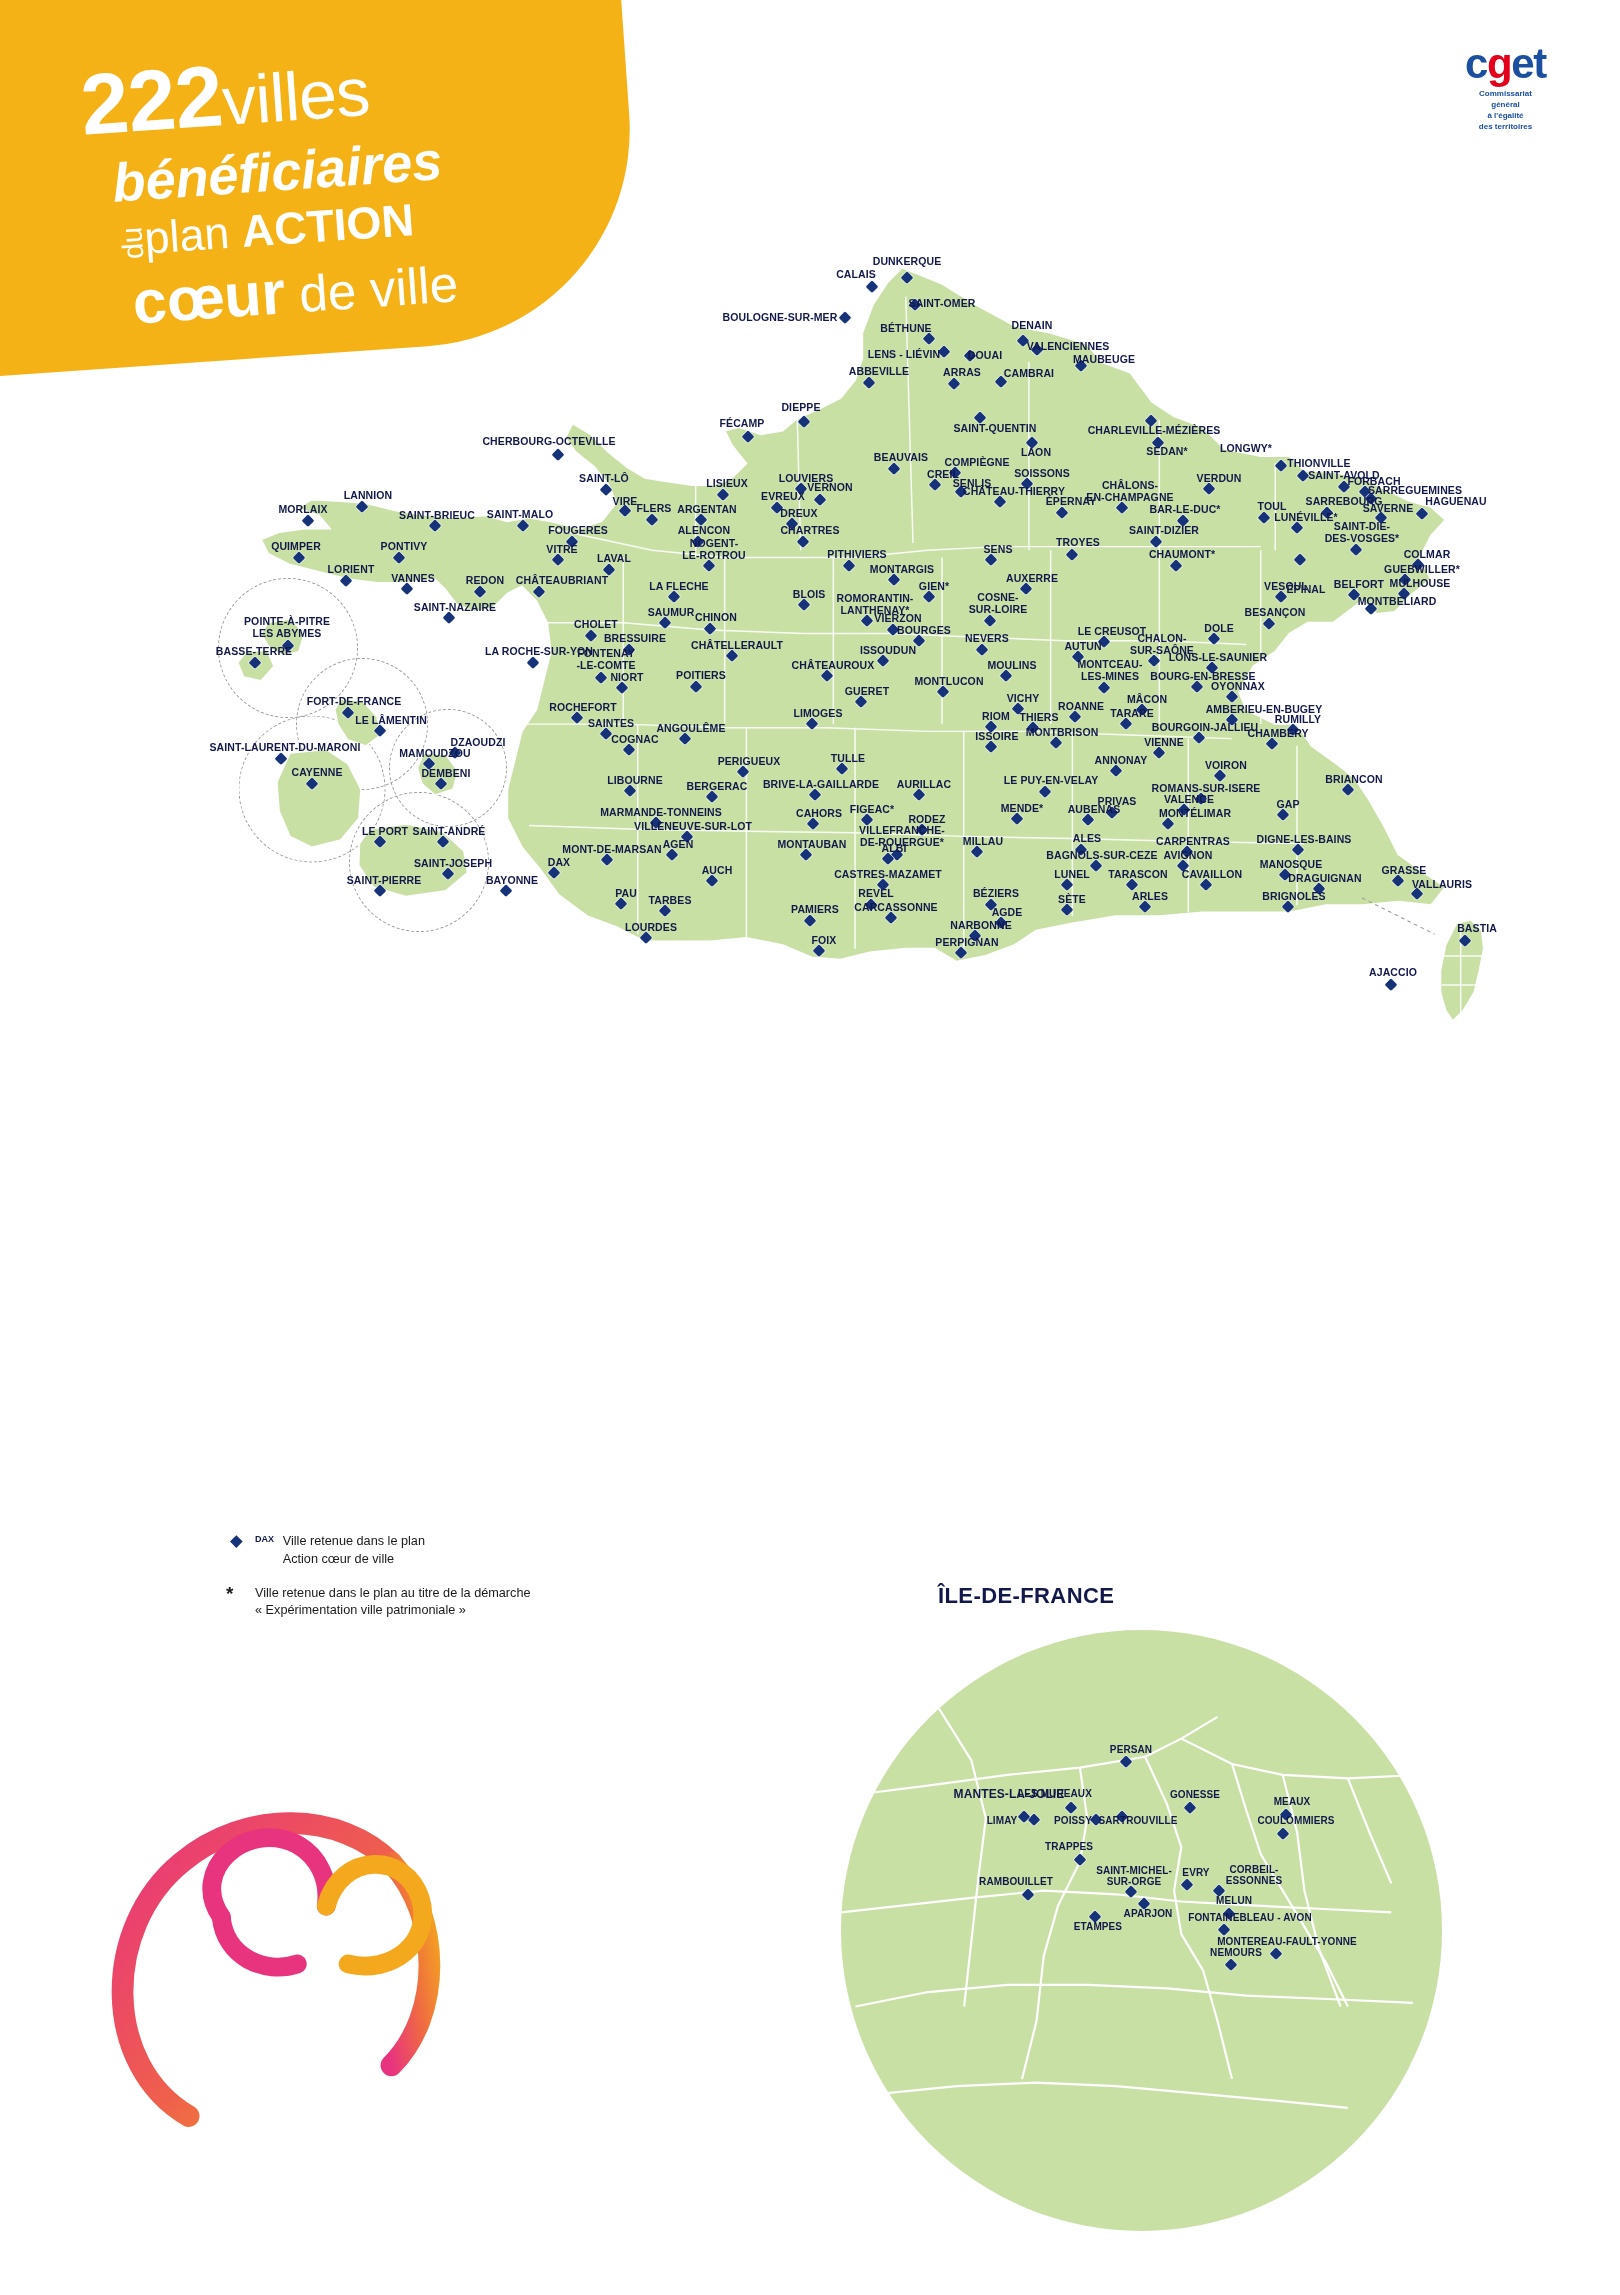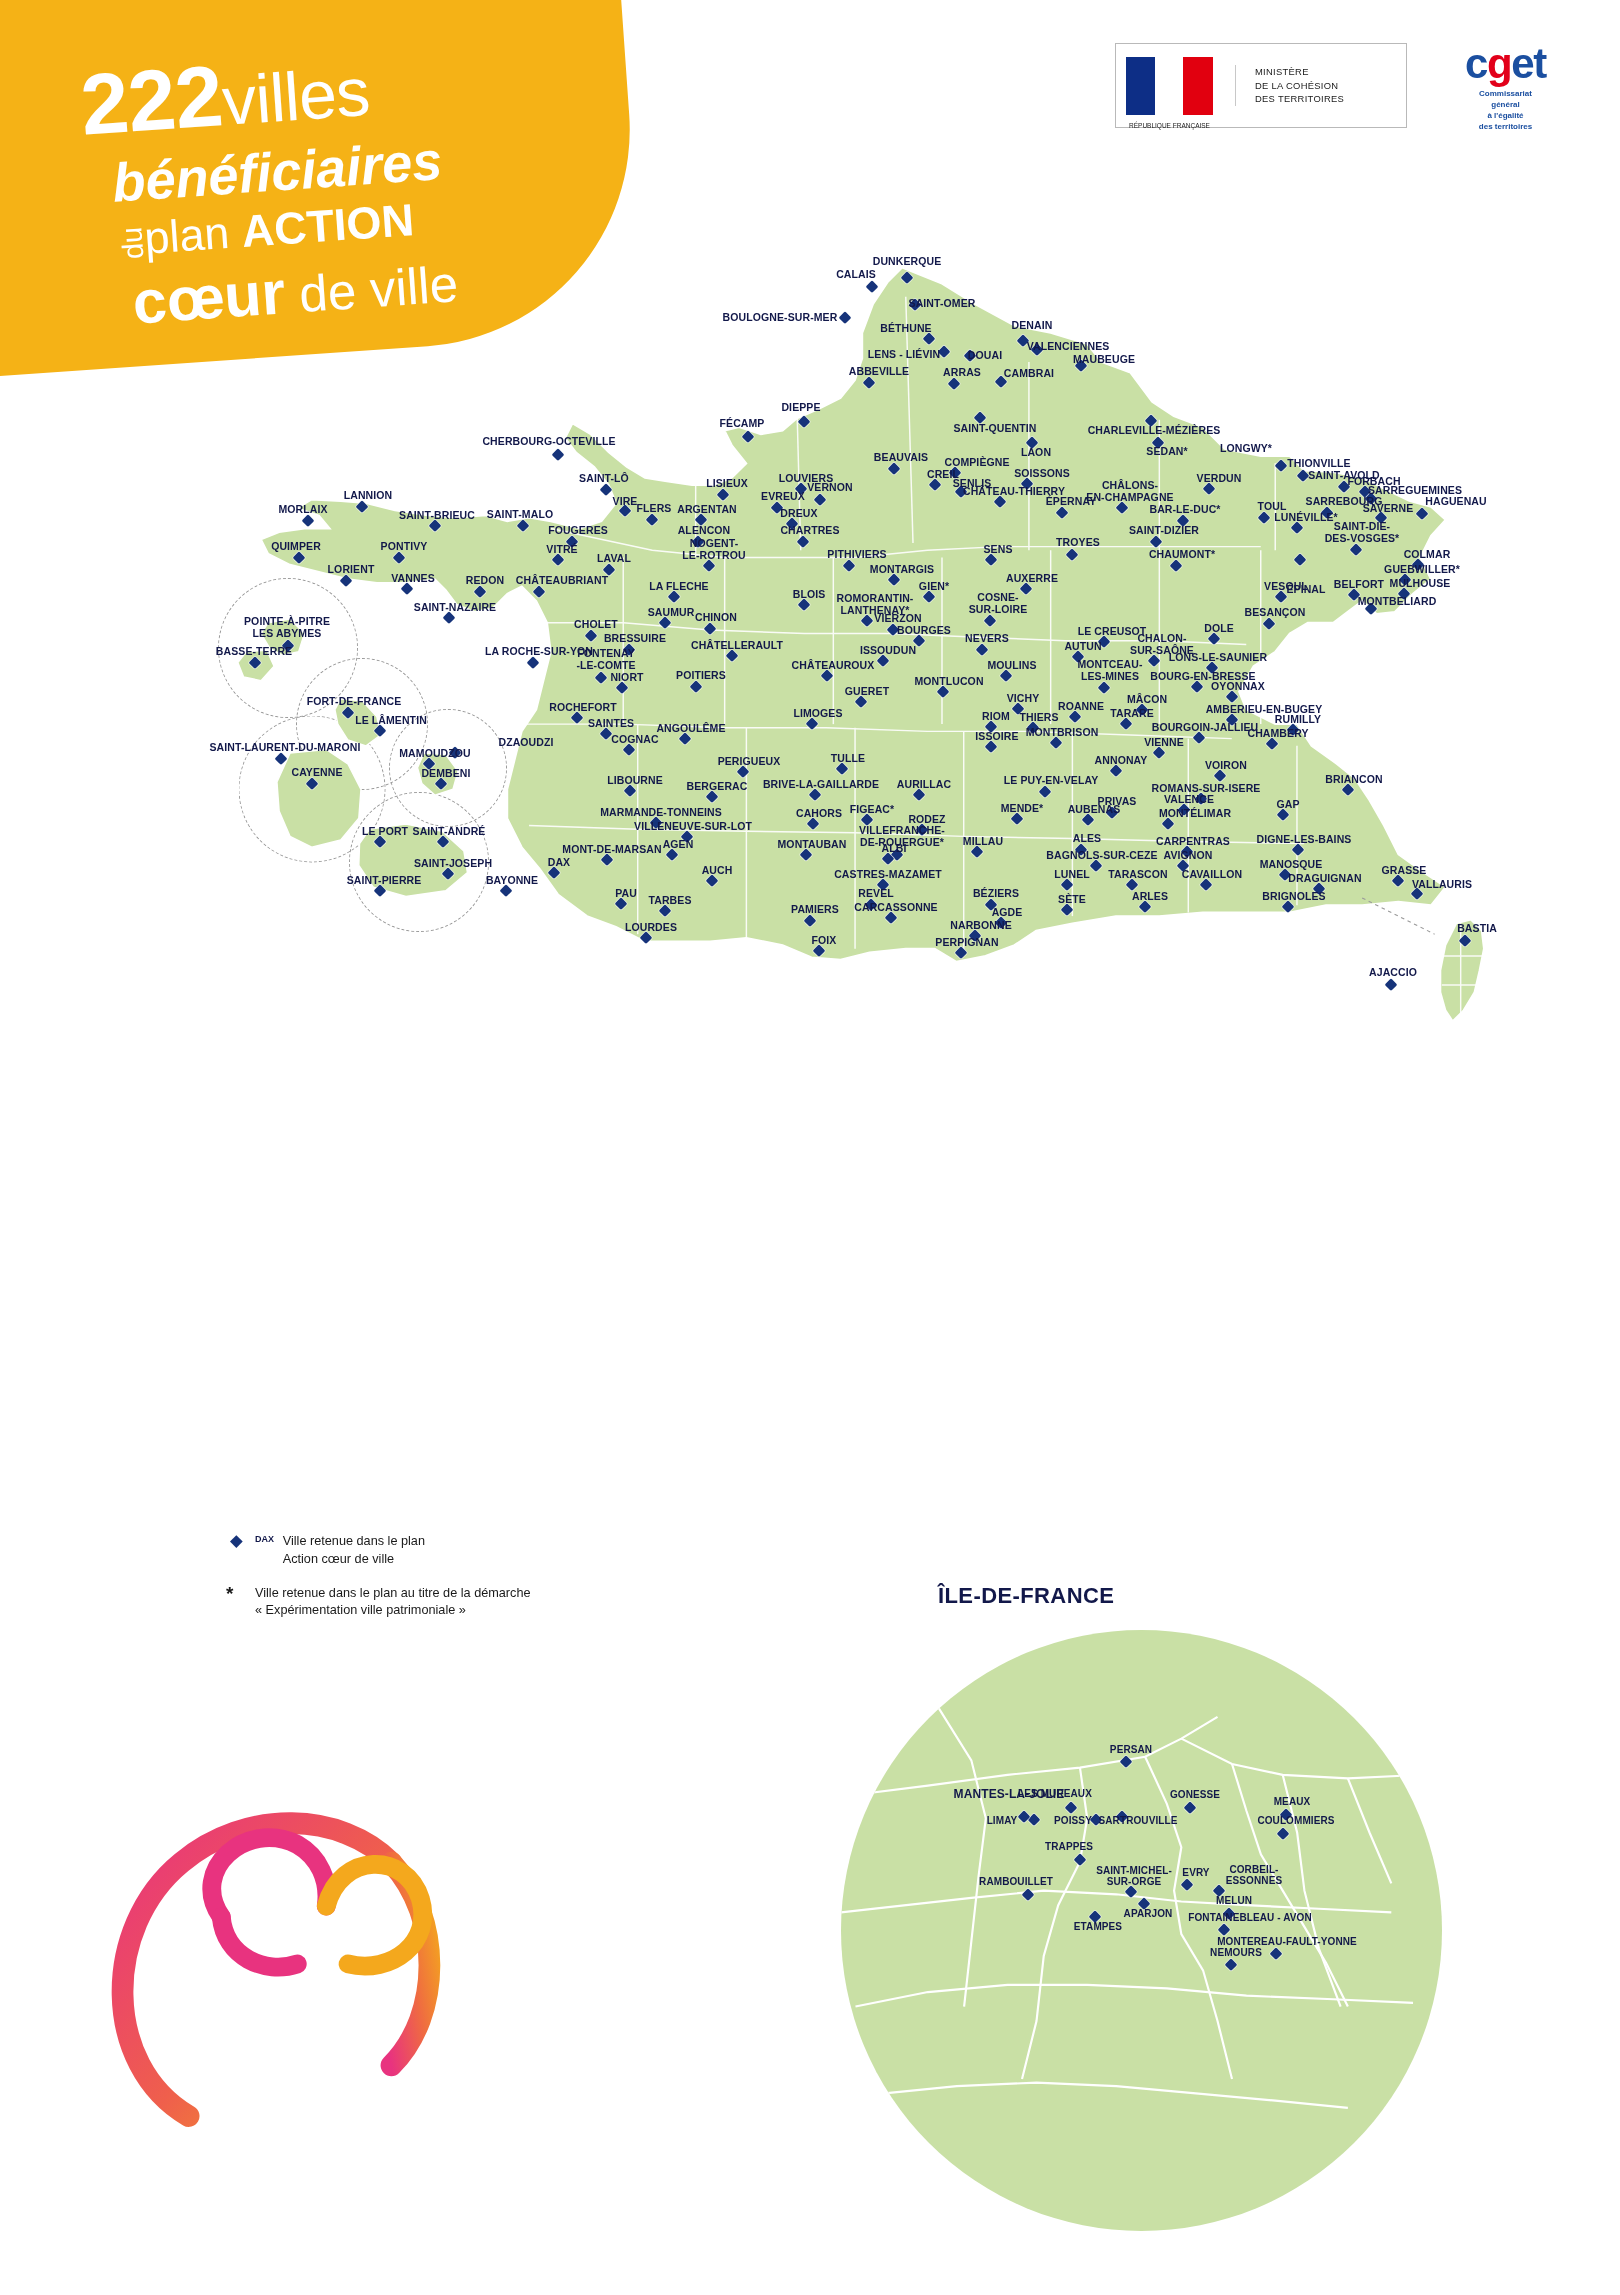--- a/index.html
+++ b/index.html
@@ -301,30 +301,20 @@
   <div class="line2">bénéficiaires</div>
   <div class="line3">
     <span class="du">du</span><span class="plan">plan </span><span class="action">ACTION</span>
   </div>
   <div class="line4">
     <span class="coeur">cœur</span><span class="devil"> de ville</span>
   </div>
 </div>
 
 <div id="logos">
-  <div id="logo-marianne">
-    <div class="flag">
-      <div class="rf">RÉPUBLIQUE FRANÇAISE</div>
-    </div>
-    <div class="mtext">
-      <div>MINISTÈRE</div>
-      <div>DE LA COHÉSION</div>
-      <div>DES TERRITOIRES</div>
-    </div>
-  </div>
   <div id="logo-cget">
     <div class="cget">c<span class="g">g</span>et</div>
     <div class="sub">
       <div>Commissariat</div>
       <div>général</div>
       <div>à l'égalité</div>
       <div>des territoires</div>
     </div>
   </div>
 </div>
@@ -942,21 +932,21 @@
       </div>
       <div class="marker" style="left: 1199px; top: 521px;"></div>
       <div class="city" style="left: 1205px; top: 511px;">
         <div>BOURGOIN-JALLIEU</div>
       </div>
       <div class="marker" style="left: 1272px; top: 527px;"></div>
       <div class="city" style="left: 1278px; top: 517px;">
         <div>CHAMBERY</div>
       </div>
       <div class="marker" style="left: 455px; top: 536px;"></div>
-      <div class="city" style="left: 478px; top: 526px; margin-left: 48px;">
+      <div class="city" style="left: 478px; top: 526px;">
         <div>DZAOUDZI</div>
       </div>
       <div class="marker" style="left: 281px; top: 542px;"></div>
       <div class="city" style="left: 285px; top: 531px;">
         <div>SAINT-LAURENT-DU-MARONI</div>
       </div>
       <div class="marker" style="left: 429px; top: 547px;"></div>
       <div class="city" style="left: 435px; top: 537px;">
         <div>MAMOUDZOU</div>
       </div>

